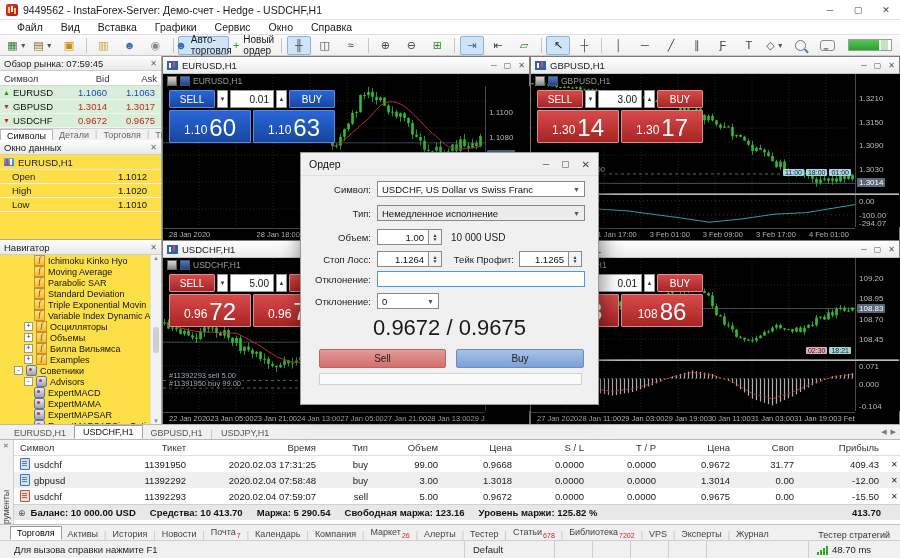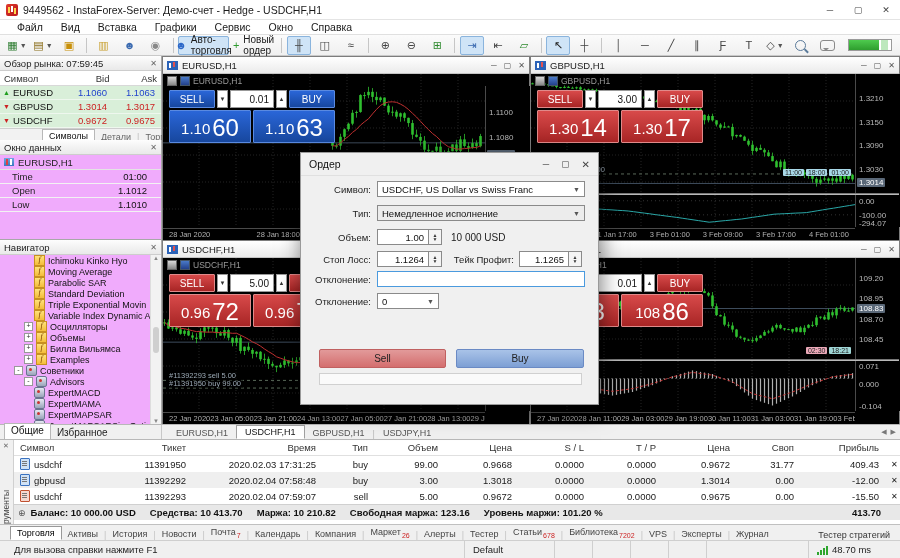--- a/index.html
+++ b/index.html
@@ -30,32 +30,32 @@
   .tb-sep{width:1px;height:15px;background:#c6c6c6;margin:0 4px;}
   #tb-right{margin-left:auto;display:flex;align-items:center;margin-right:8px;}
   .mag-ico{width:9px;height:9px;border:1.5px solid #5a7a9a;border-radius:50%;position:relative;margin:0 7px;}
   .mag-ico::after{content:"";position:absolute;left:8px;top:9px;width:5px;height:1.5px;background:#5a7a9a;transform:rotate(45deg);}
   .chat-ico{width:13px;height:9px;border:1.3px solid #8a8a8a;border-radius:3px;margin:0 7px;position:relative;}
   .chat-ico::after{content:"";position:absolute;left:2px;bottom:-4px;border:3px solid transparent;border-top-color:#8a8a8a;}
   .conn-bar{width:42px;height:10px;border:1px solid #9a9a9a;background:#fff;margin-left:6px;position:relative;}
   .conn-bar i{position:absolute;left:0;top:0;bottom:0;width:72%;background:linear-gradient(#4ecb4e,#2e9e2e);}
   .conn-bar b{position:absolute;right:3px;top:0;bottom:0;width:7px;background:#bde8bd;}
   
-  .lpanel{left:0;width:162px;background:#f0abfc;border-right:1px solid #a8a8a8;border-bottom:1px solid #a8a8a8;box-sizing:border-box;}
+  .lpanel{left:0;width:162px;background:#fde047;border-right:1px solid #a8a8a8;border-bottom:1px solid #a8a8a8;box-sizing:border-box;}
   .ptitle{height:14px;background:linear-gradient(#fdfdfd,#e9e9e9);border-bottom:1px solid #cdcdcd;
           display:flex;align-items:center;padding:0 4px;font-size:9.5px;color:#222;}
   .ptitle .x{margin-left:auto;color:#666;font-size:8px;}
   .mw-head{display:flex;height:14px;border-bottom:1px solid #d8d8d8;align-items:center;font-size:9.5px;color:#333;background:#fff;}
   .mw-head span{padding:0 4px;}
   .mw-row{display:flex;height:13px;align-items:center;background:#d9efd9;border-bottom:1px solid #eef7ee;font-size:9.5px;}
   .mw-sym{flex:0 0 62px;display:flex;align-items:center;padding-left:3px;color:#111;}
   .mw-ico{font-style:normal;font-size:7px;margin-right:3px;}
   .mw-ico.up{color:#1e9e1e;} .mw-ico.down{color:#cc2222;}
   .mw-num{flex:1;text-align:right;padding-right:6px;}
-  .ptabs{display:flex;align-items:center;height:15px;background:#f2f2f2;border-top:1px solid #cfcfcf;font-size:9px;color:#666;padding-left:42px;}
+  .ptabs{display:flex;align-items:flex-start;height:15px;background:#f2f2f2;border-top:1px solid #cfcfcf;font-size:9px;color:#666;}
   .ptab{padding:1px 6px;white-space:nowrap;}
   .ptab.active{background:#fff;border:1px solid #b8b8b8;border-bottom:none;color:#111;height:13px;}
   .ptab-sep{color:#c0c0c0;}
   .dw-sym{display:flex;align-items:center;height:14px;border-bottom:1px solid #e4e4e4;padding-left:4px;font-size:9.5px;}
   .dw-chart-ico{width:10px;height:8px;background:linear-gradient(#6fa8e0,#3a78c0);margin-right:4px;position:relative;}
   .dw-chart-ico::after{content:"";position:absolute;left:2px;top:1px;width:2px;height:6px;background:#e04040;box-shadow:4px -0px 0 #fff;}
   .dw-row{display:flex;height:13px;align-items:center;font-size:9.5px;border-bottom:1px solid #f2f2f2;}
   .dw-row span:first-child{padding-left:12px;color:#222;flex:1;}
   .dw-row span:last-child{padding-right:14px;text-align:right;color:#111;}
   .nav-tree{overflow:hidden;position:relative;}
@@ -80,21 +80,21 @@
   .inner-label{position:absolute;display:flex;align-items:center;gap:3px;color:#9a9a9a;font-size:8.5px;}
   .mini-ico1{width:8px;height:8px;background:linear-gradient(#d8d8d8,#888);border:1px solid #666;}
   .mini-ico2{width:8px;height:8px;background:linear-gradient(#4a7ac8,#23408a);border:1px solid #456;}
   .oneclick{position:absolute;width:166px;}
   .oc-row1{display:flex;height:18px;gap:2px;}
   .oc-row2{display:flex;height:33px;gap:2px;margin-top:2px;}
   .oc-btn{flex:0 0 46px;display:flex;align-items:center;justify-content:center;color:#fff;font-size:10px;border-radius:1px;}
   .oc-spin{flex:0 0 11px;background:#fff;border:1px solid #999;display:flex;align-items:center;justify-content:center;font-size:6px;color:#333;box-sizing:border-box;}
   .oc-vol{flex:1;background:#fff;border:1px solid #999;display:flex;align-items:center;justify-content:flex-end;padding-right:4px;font-size:10px;color:#111;box-sizing:border-box;}
   .oc-price{flex:1;display:flex;align-items:flex-end;justify-content:center;color:#fff;border-radius:1px;padding-bottom:1px;}
-  .oc-sm{font-size:15px;margin:0 2px 4px 0;} .oc-big{font-size:24px;line-height:26px;font-weight:400;}
+  .oc-sm{font-size:12px;margin:0 2px 4px 0;} .oc-big{font-size:24px;line-height:26px;font-weight:400;}
   .blue .oc-btn,.blue .oc-price{background:linear-gradient(#2a66d8,#17479e);border:1px solid #5a8ae0;box-sizing:border-box;}
   .red .oc-btn,.red .oc-price{background:linear-gradient(#d84a4a,#a82525);border:1px solid #e08a8a;box-sizing:border-box;}
   .scale-col{position:absolute;background:#000;border-left:1px solid #4a4a4a;}
   .scale-lbl{position:absolute;left:3px;color:#b8b8b8;font-size:8px;}
   .scale-tag{position:absolute;left:1px;background:#5a6878;color:#fff;font-size:8px;padding:0 2px;border-radius:1px;}
   .timeaxis{position:absolute;border-top:1px solid #4a4a4a;background:#000;display:flex;justify-content:space-between;
             align-items:center;padding:0 6px;box-sizing:border-box;color:#b0b0b0;font-size:7.5px;white-space:nowrap;overflow:hidden;}
   .splitter{position:absolute;background:linear-gradient(#d8d8d8,#9a9a9a);border-top:1px solid #777;box-sizing:border-box;}
   .pos-lbl{position:absolute;color:#9aa8b4;font-size:7.5px;background:rgba(0,0,0,.5);padding:0 2px;}
   .mini-tag{font-size:7px;padding:0 2px;border-radius:1px;color:#222;margin-left:2px;}
@@ -336,26 +336,26 @@
   <div class="ptitle">
     <span>Окно данных</span>
     <span class="x">✕</span>
   </div>
   <div class="dw-sym">
     <span class="dw-chart-ico"></span>
     <span>EURUSD,H1</span>
   </div>
   <div id="dw-rows" style="overflow:hidden;height:70px;">
       <div class="dw-row">
-        <span>Time</span>
-        <span>01:00</span>
-      </div>
-      <div class="dw-row">
         <span>Open</span>
         <span>1.1012</span>
+      </div>
+      <div class="dw-row">
+        <span>High</span>
+        <span>1.1020</span>
       </div>
       <div class="dw-row">
         <span>Low</span>
         <span>1.1010</span>
       </div>
     </div>
 </div>
 
 <div class="lpanel abs" id="nav-panel" style="top:240px;height:184px;border-bottom:none;">
   <div class="ptitle">
@@ -1402,24 +1402,20 @@
           <span>30 Jan 11:00</span>
           <span>31 Jan 03:00</span>
           <span>31 Jan 19:00</span>
           <span>3 Feb 11:00</span>
         </div>
       </div>
     </div>
   </div>
 
 <div id="tabsrow" class="abs">
-  <div id="navtabs">
-      <span class="ptab active">Общие</span>
-      <span class="ptab">Избранное</span>
-    </div>
   <div id="charttabs">
       <span class="ctab">EURUSD,H1</span>
       <span class="ctab active">USDCHF,H1</span>
       <span class="ctab">GBPUSD,H1</span>
       <span class="ctab-sep">|</span>
       <span class="ctab">USDJPY,H1</span>
     </div>
   <div id="tab-arrows">
     <span>◀</span>
     <span>▶</span>
@@ -1518,21 +1514,21 @@
             <td>0.0000</td>
             <td>0.9675</td>
             <td>0.00</td>
             <td>-15.50</td>
             <td class="row-x">✕</td>
           </tr>
         </tbody>
       </table>
     <div id="balance-row">
       <span class="exp">⊕</span>
-      <span id="balance-segs"><span class="seg">Баланс: 10 000.00 USD</span><span class="seg">Средства: 10 413.70</span><span class="seg">Маржа: 10 210.82</span><span class="seg">Свободная маржа: 123.16</span><span class="seg">Уровень маржи: 101.20 %</span></span>
+      <span id="balance-segs"><span class="seg">Баланс: 10 000.00 USD</span><span class="seg">Средства: 10 413.70</span><span class="seg">Маржа: 5 290.54</span><span class="seg">Свободная маржа: 123.16</span><span class="seg">Уровень маржи: 125.82 %</span></span>
       <span id="balance-total">413.70</span>
     </div>
   </div>
 </div>
 
 <div id="bottomtabs" class="abs">
   <span class="btab active"><span>Торговля</span></span>
     <span class="btab"><span>Активы</span></span>
     <span class="btab-sep">|</span>
     <span class="btab"><span>История</span></span>
@@ -1620,16 +1616,17 @@
       <span>▲</span>
       <span>▼</span>
     </div>
   <span class="dlg-label" style="top:121px;">Отклонение:</span>
   <div class="dlg-field" style="left:76px;top:118px;width:208px;border-color:#4a9ade;"></div>
   <span class="dlg-label" style="top:143px;">Отклонение:</span>
   <div class="dlg-field dlg-combo" style="left:76px;top:140px;width:62px;">
     <span>0</span>
     <span class="combo-arr">▼</span>
   </div>
+  <div id="dlg-price" style="top:162px;">0.9672 / 0.9675</div>
   <div class="dlg-btn" id="btn-sell" style="left:18px;top:196px;width:125px;">Sell</div>
   <div class="dlg-btn" id="btn-buy" style="left:155px;top:196px;width:126px;">Buy</div>
   <div id="dlg-bar" style="left:18px;top:220px;width:263px;"></div>
 </div>
 
 </body></html>

